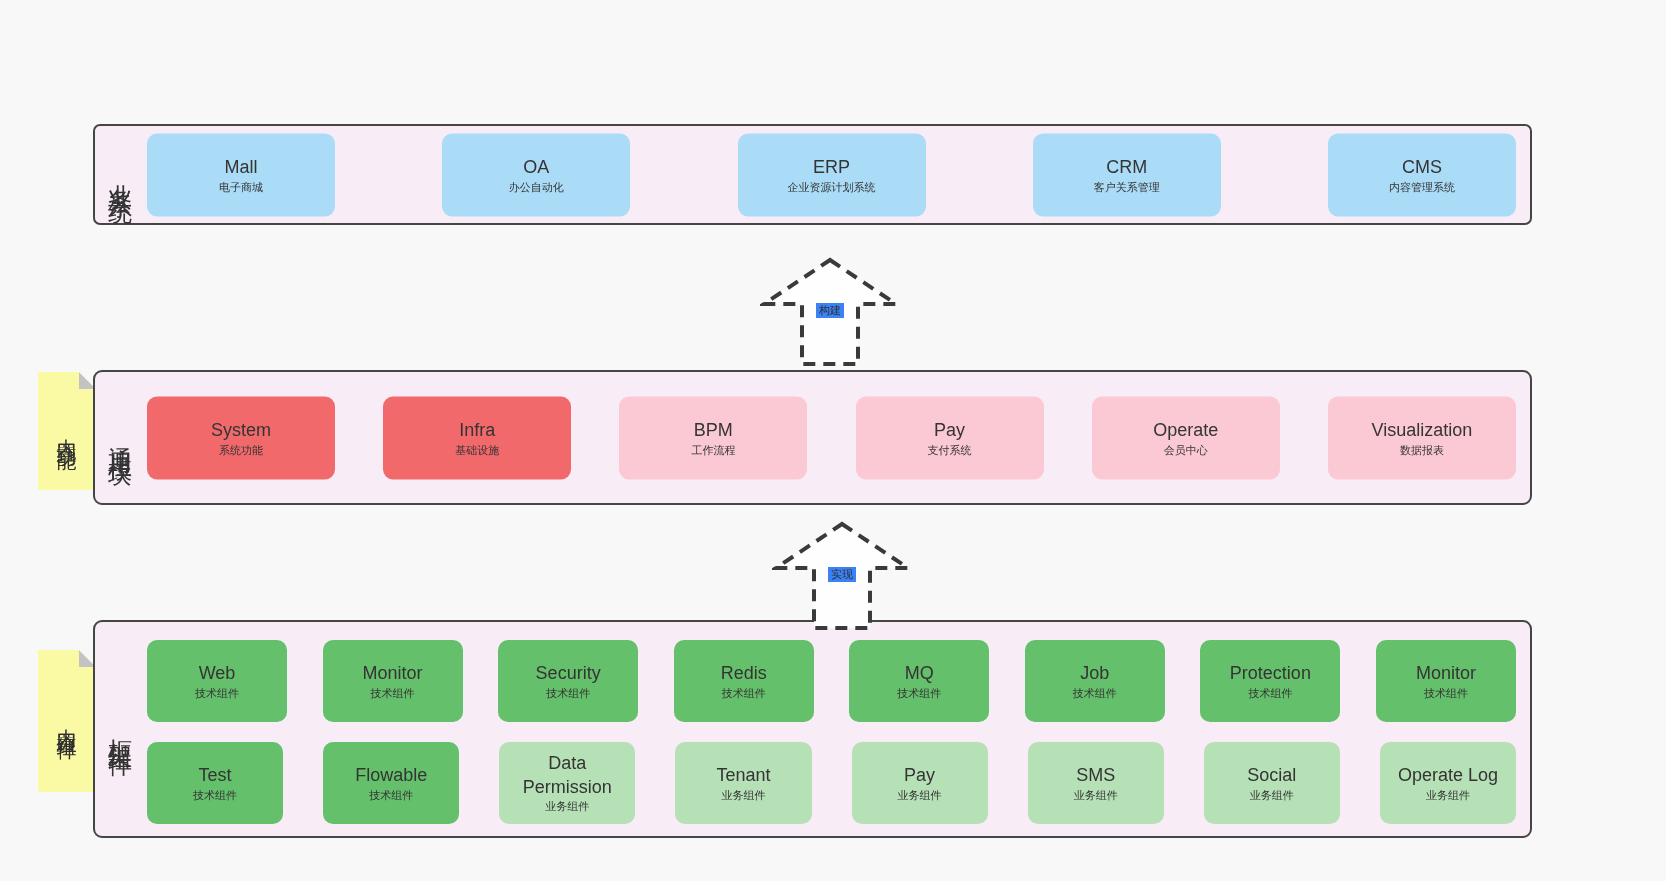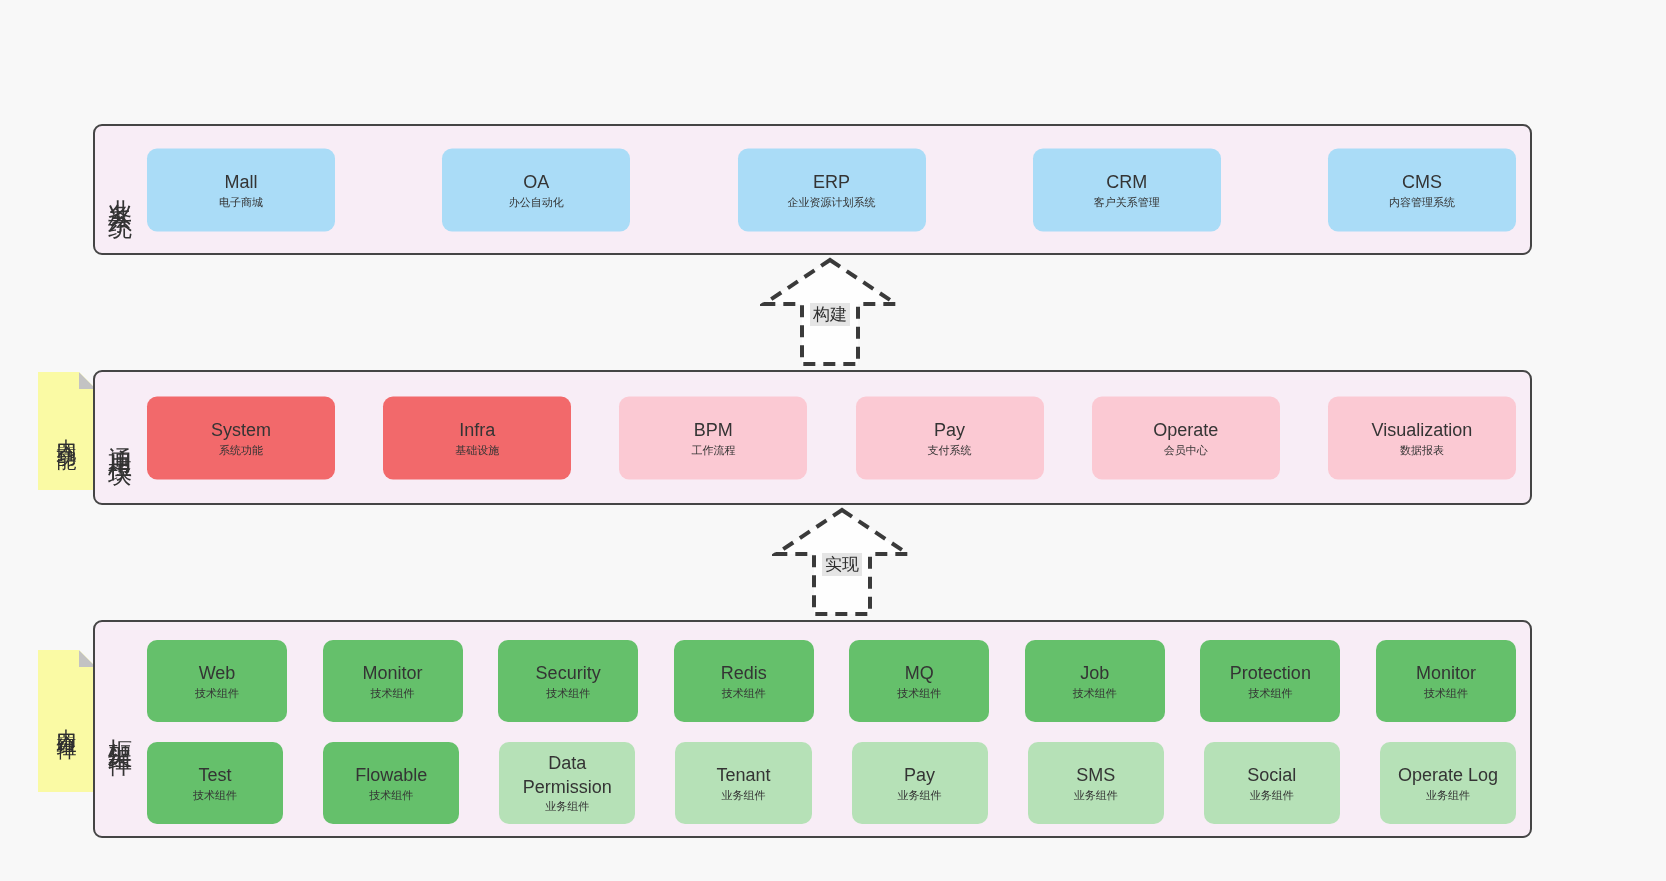--- a/index.html
+++ b/index.html
@@ -8,21 +8,21 @@
     --box-green:#65c06b; --box-green-light:#b6e1b7;
     --sticky-bg:#fafaa4; --sticky-fold:#c3c3c3; --text:#343434; --arrow:#3a3a3a;
   }
   *{margin:0;padding:0;box-sizing:border-box;}
   html,body{width:1666px;height:881px;overflow:hidden;}
   body{background:var(--page-bg);font-family:"Liberation Sans","DejaVu Sans",sans-serif;color:var(--text);}
   .canvas{position:relative;width:1666px;height:881px;}
 
   .band{position:absolute;left:93px;width:1439px;background:var(--band-bg);
         border:2px solid var(--band-border);border-radius:9px;z-index:1;}
-  .band-business{top:124px;height:131px;}
+  .band-business{top:124px;height:101px;border-radius:7px;}
   .band-modules{top:370px;height:135px;}
   .band-framework{top:620px;height:218px;}
 
   .v-label{position:absolute;left:13px;top:50%;transform:translateY(-50%);
            writing-mode:vertical-rl;text-orientation:upright;font-size:24px;
            letter-spacing:5px;color:#333;line-height:1;}
 
   .boxes{position:absolute;left:52px;right:14px;display:flex;justify-content:space-between;}
   .band-business .boxes,.band-modules .boxes{top:50%;transform:translateY(-50%);}
   .band-framework .row1{top:18px;gap:32px;}
@@ -46,24 +46,24 @@
           clip-path:polygon(0 0,calc(100% - 17px) 0,100% 17px,100% 100%,0 100%);}
   .sticky-modules{top:372px;height:118px;}
   .sticky-framework{top:650px;height:142px;}
   .sticky .fold{position:absolute;top:0;right:0;width:17px;height:17px;
           background:var(--sticky-fold);clip-path:polygon(0 0,100% 100%,0 100%);}
   .sticky .txt{writing-mode:vertical-rl;text-orientation:upright;font-size:20px;
           letter-spacing:4px;line-height:1;color:#2f2f2f;}
 
   .arrow{position:absolute;width:140px;height:112px;z-index:2;}
   .arrow-build{left:760px;top:256px;}
-  .arrow-impl{left:772px;top:506px;}
+  .arrow-impl{left:772px;top:520px;}
   .arrow svg{position:absolute;inset:0;}
   .arrow .lbl{position:absolute;left:50%;top:47px;transform:translateX(-50%);
-          background:#e5e5e5;padding:0 3px;font-size:17px;color:#2f2f2f;white-space:nowrap;}
+          background:#3b82f6;padding:0 3px;font-size:11px;color:#2f2f2f;white-space:nowrap;}
 </style>
 </head>
 <body>
 
 <div class="canvas">
 
   <div class="sticky sticky-modules">
     <span class="fold"></span>
     <span class="txt">内置功能</span>
   </div>

